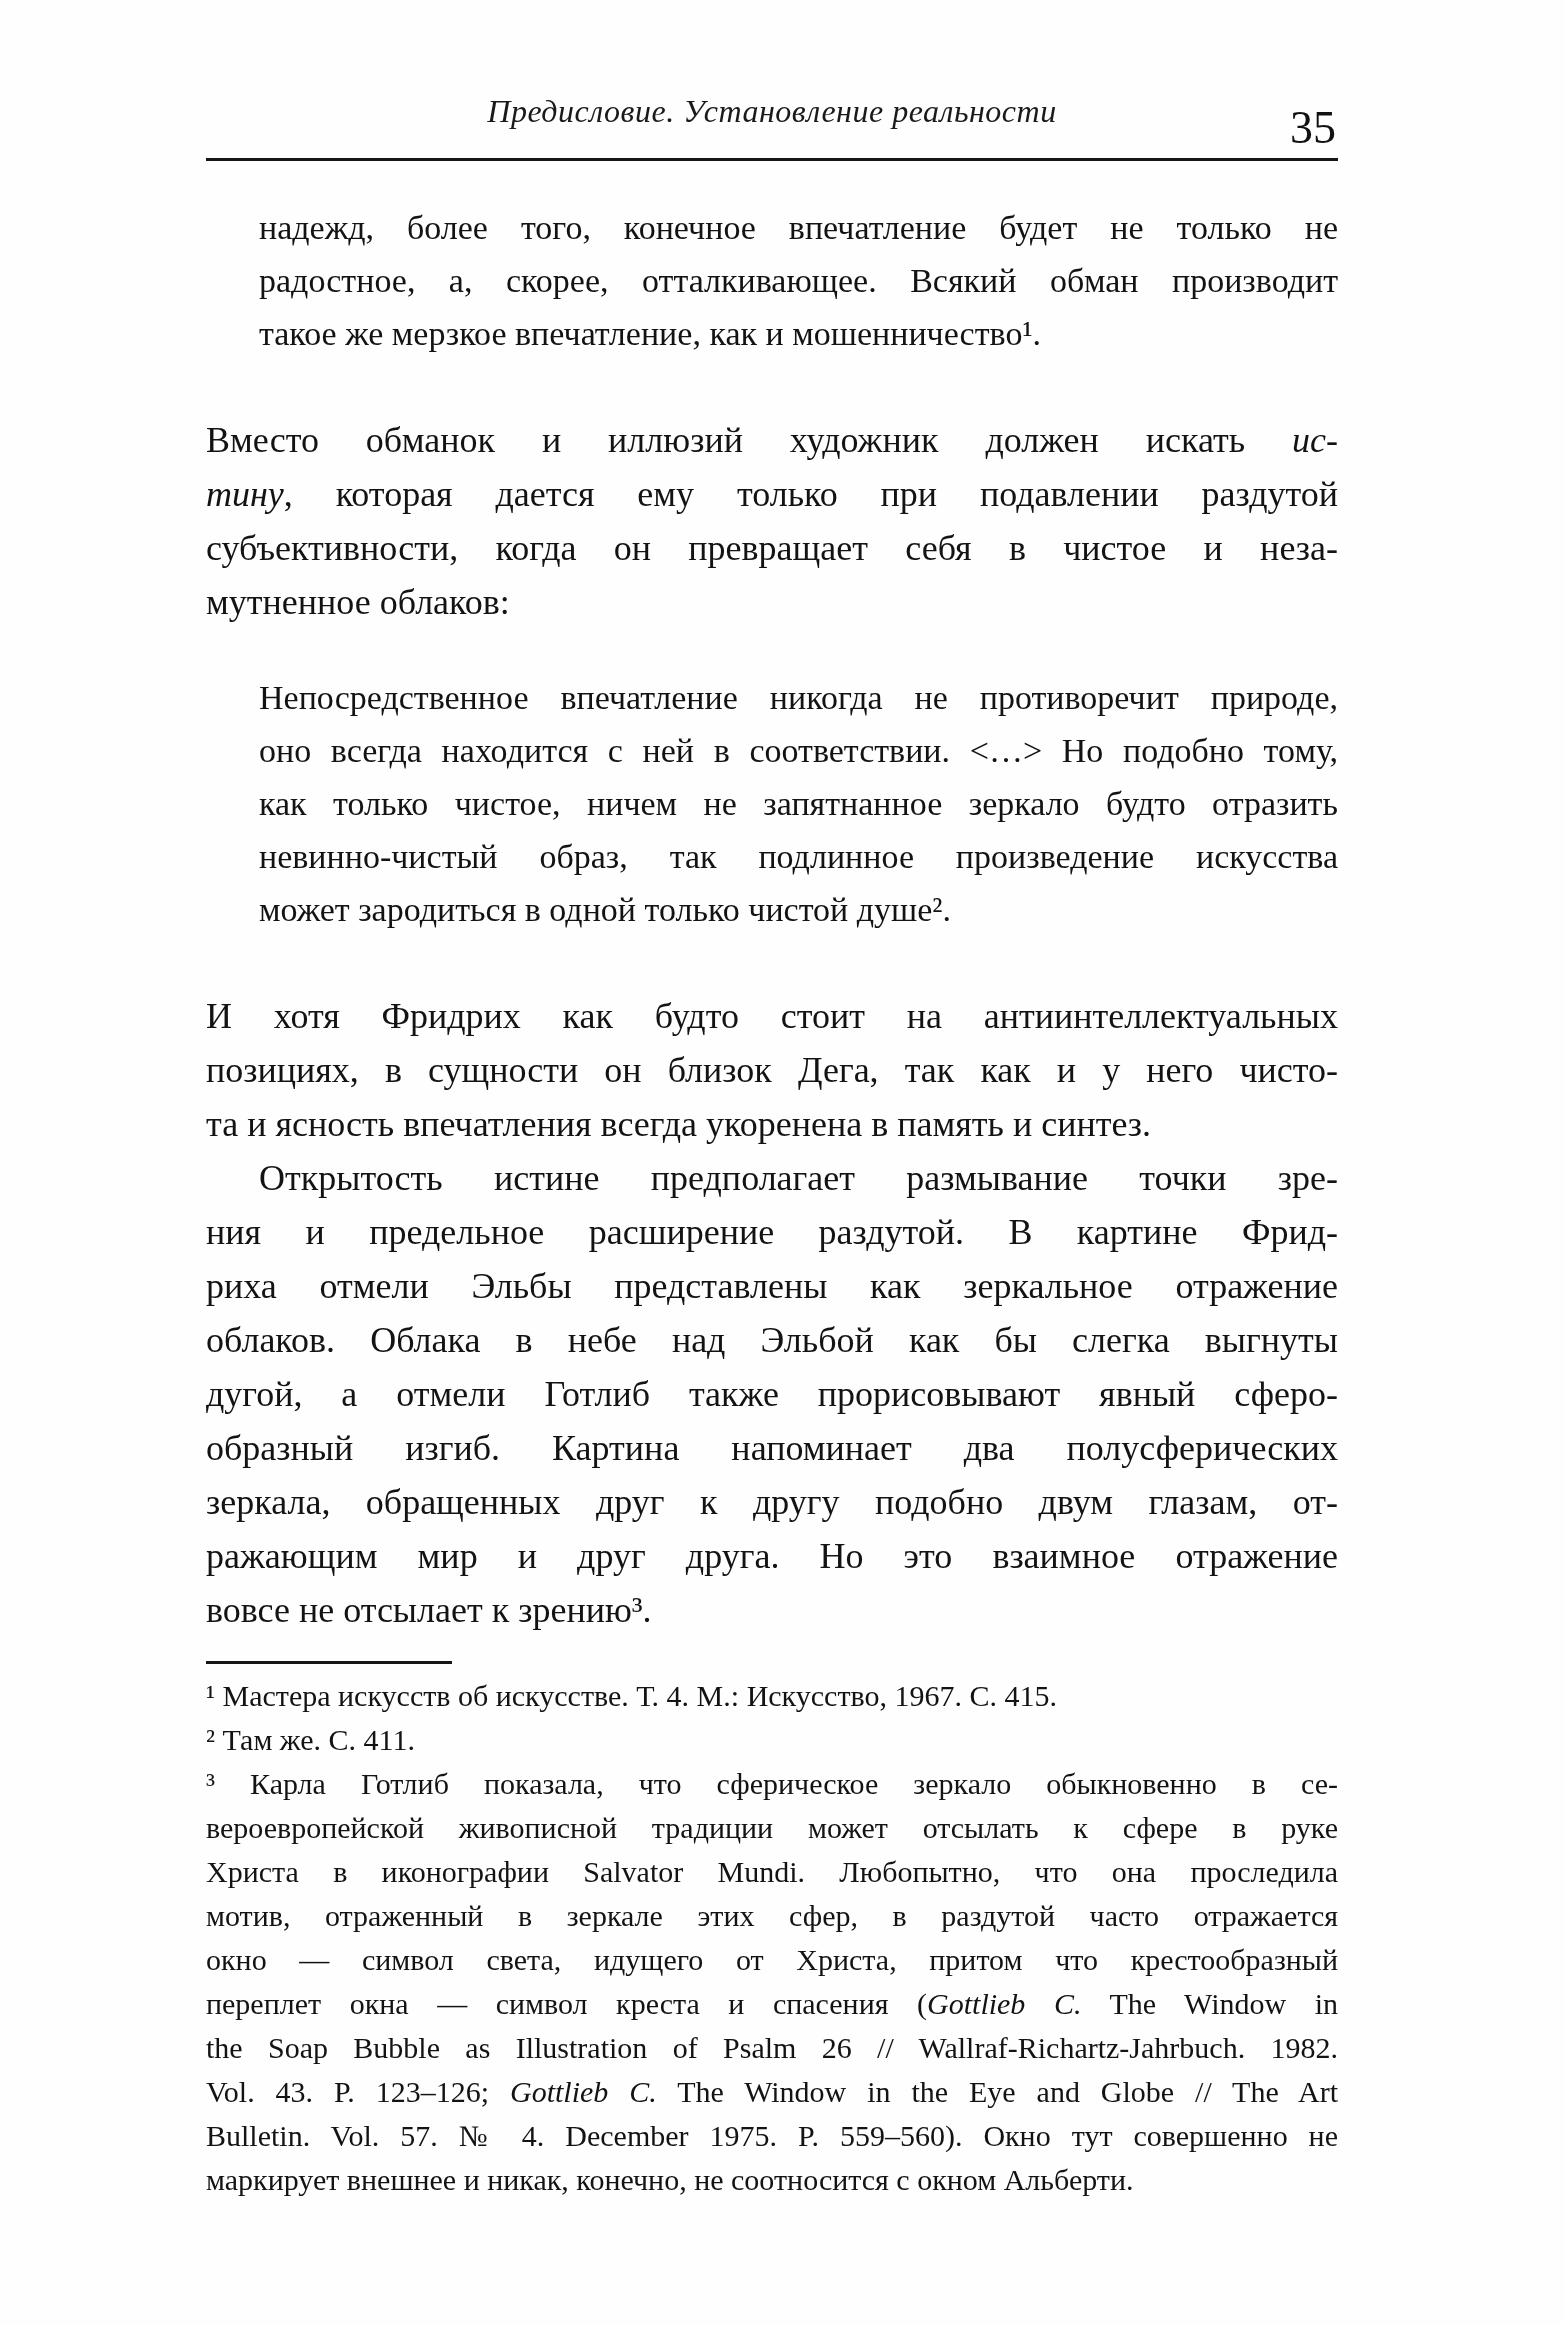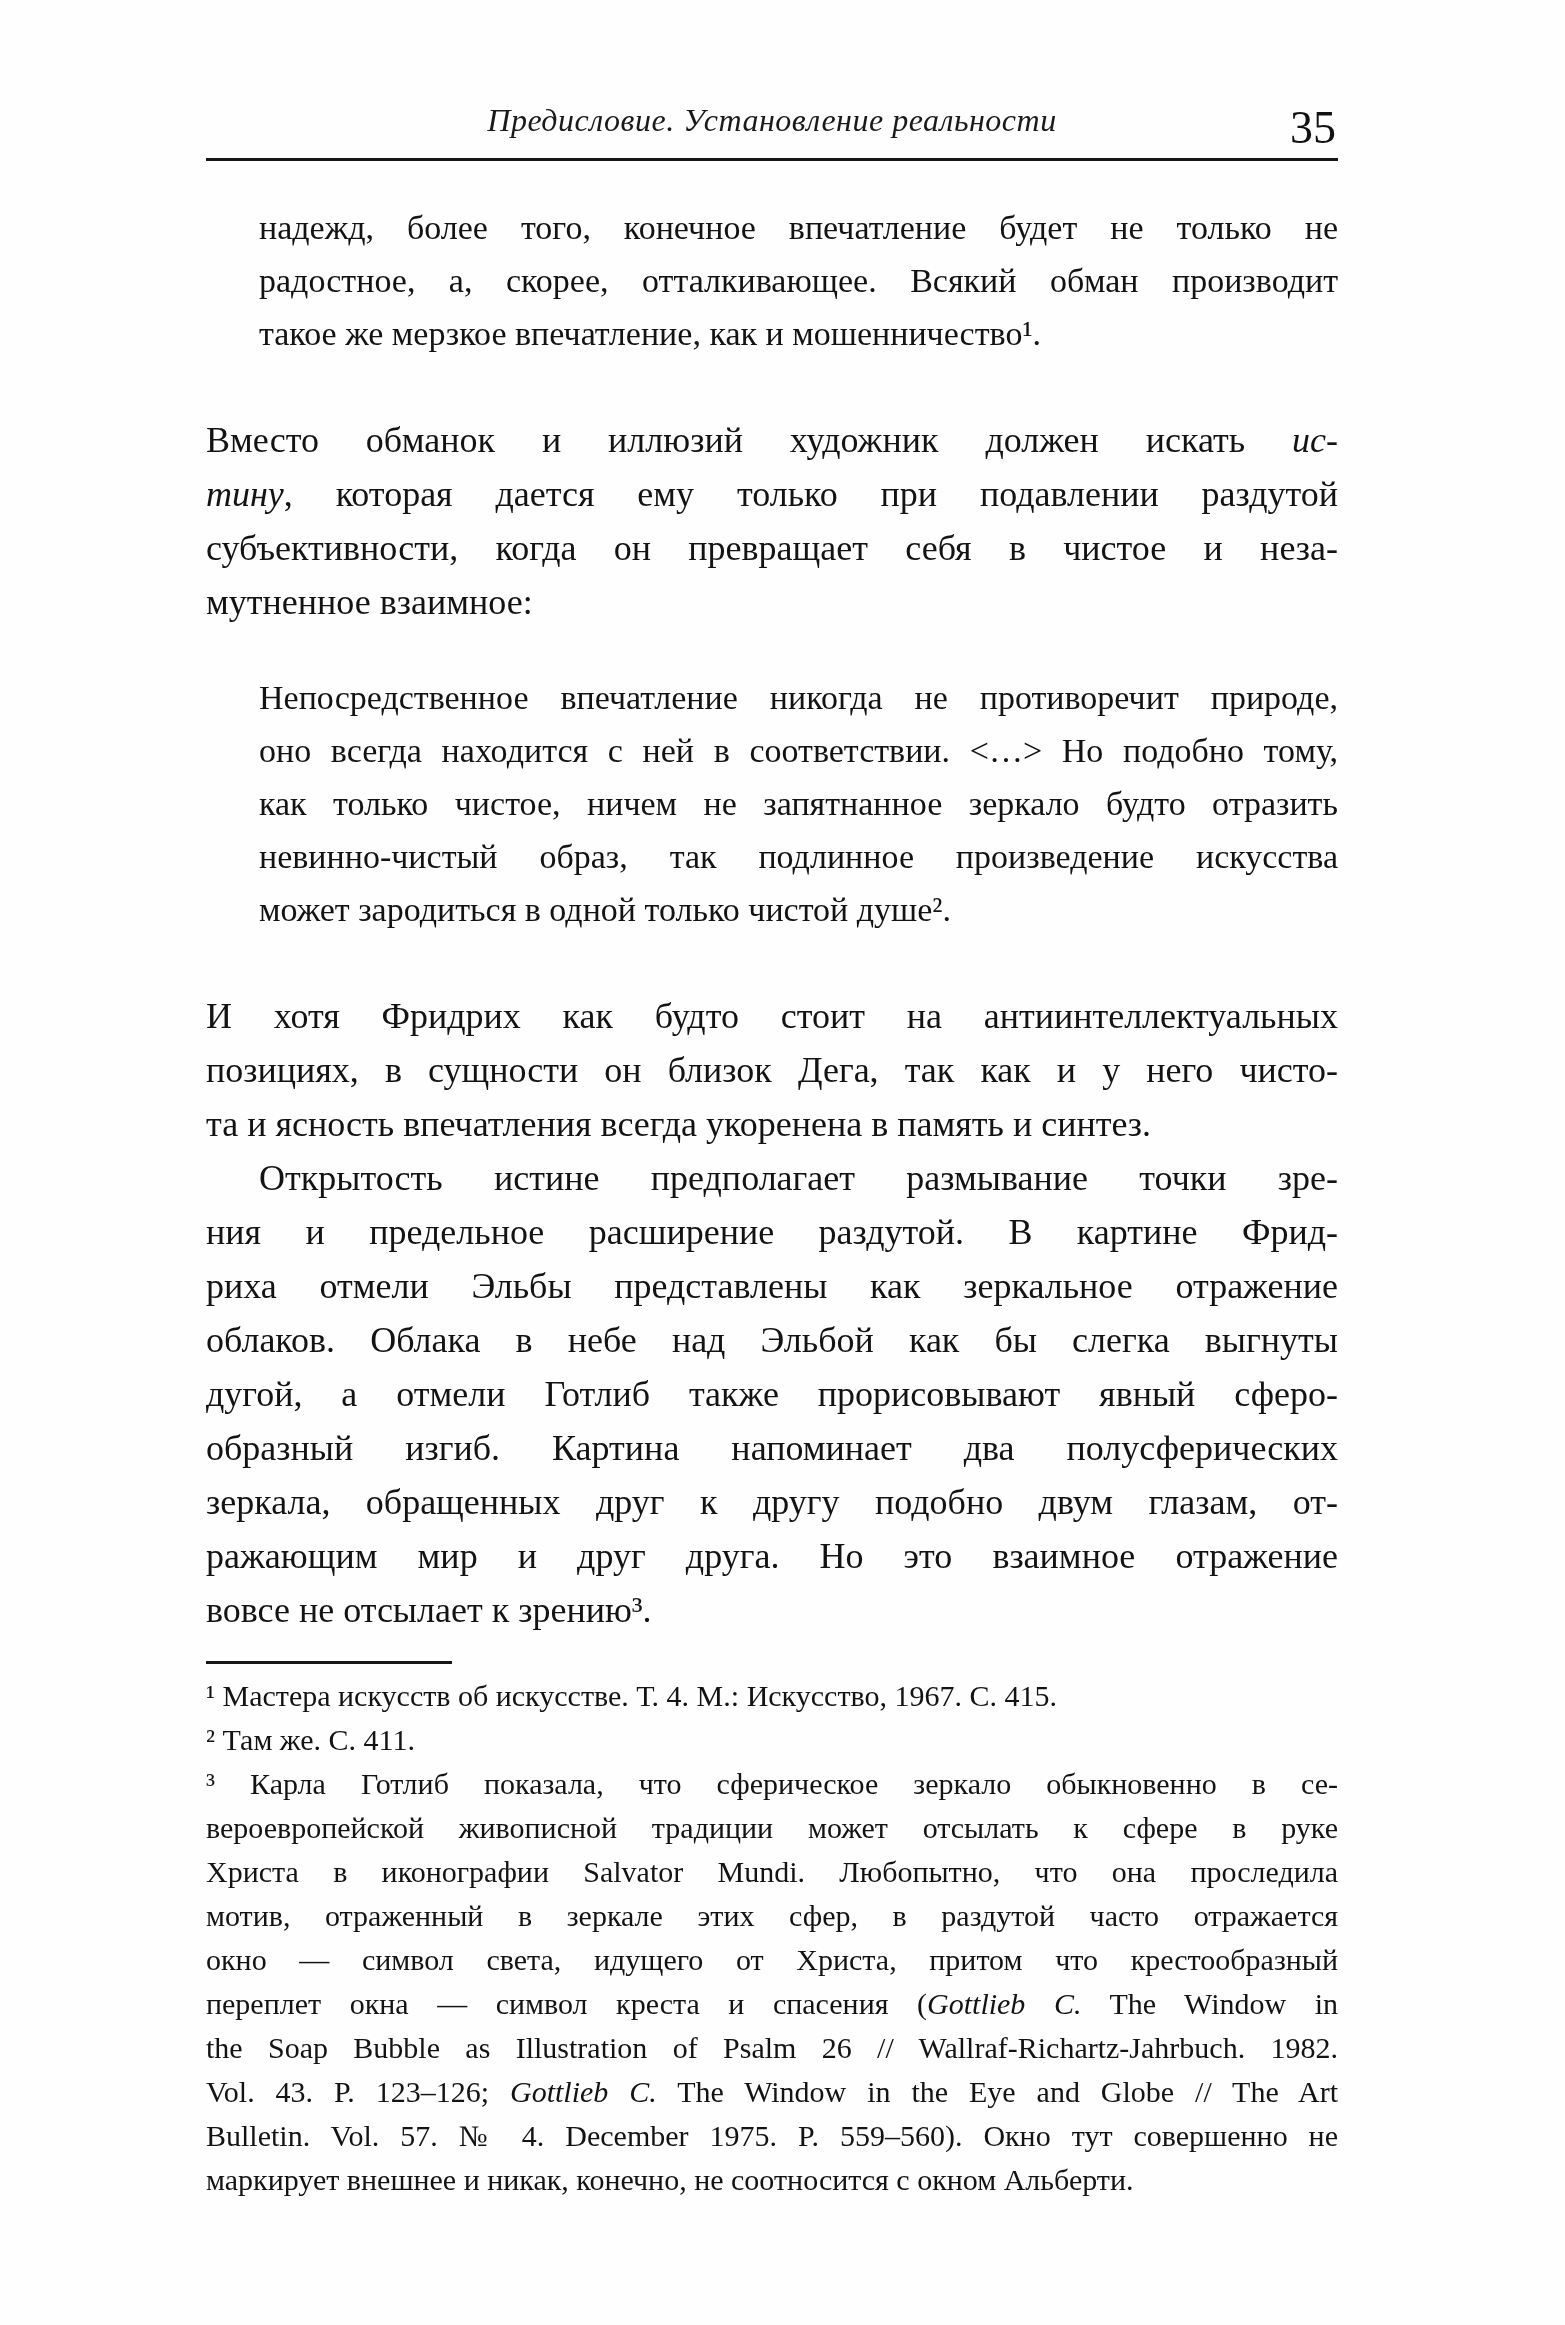--- a/index.html
+++ b/index.html
@@ -15,21 +15,21 @@
     overflow: hidden;
   }
   
   .header {
     position: relative;
     height: 61px;
   }
   .running-title {
     position: absolute;
     left: 0; right: 0;
-    bottom: 13px;
+    bottom: 22px;
     text-align: center;
     font-style: italic;
     font-size: 32px;
     letter-spacing: 0.5px;
     color: #1a1a1a;
   }
   .page-number {
     position: absolute;
     right: 1.9px;
     bottom: -1.9px;
@@ -99,21 +99,21 @@
   <div class="text-column">
       <div class="block quote">
         <div class="line">надежд, более того, конечное впечатление будет не только не</div>
         <div class="line">радостное, а, скорее, отталкивающее. Всякий обман производит</div>
         <div class="line last">такое же мерзкое впечатление, как и мошенничество¹.</div>
       </div>
       <div class="block paragraph">
         <div class="line">Вместо обманок и иллюзий художник должен искать <i>ис-</i></div>
         <div class="line"><i>тину</i>, которая дается ему только при подавлении раздутой</div>
         <div class="line">субъективности, когда он превращает себя в чистое и неза-</div>
-        <div class="line last">мутненное взаимное:</div>
+        <div class="line last">мутненное облаков:</div>
       </div>
       <div class="block quote">
         <div class="line">Непосредственное впечатление никогда не противоречит природе,</div>
         <div class="line">оно всегда находится с ней в соответствии. &lt;…&gt; Но подобно тому,</div>
         <div class="line">как только чистое, ничем не запятнанное зеркало будто отразить</div>
         <div class="line">невинно-чистый образ, так подлинное произведение искусства</div>
         <div class="line last">может зародиться в одной только чистой душе².</div>
       </div>
       <div class="block paragraph">
         <div class="line">И хотя Фридрих как будто стоит на антиинтеллектуальных</div>

